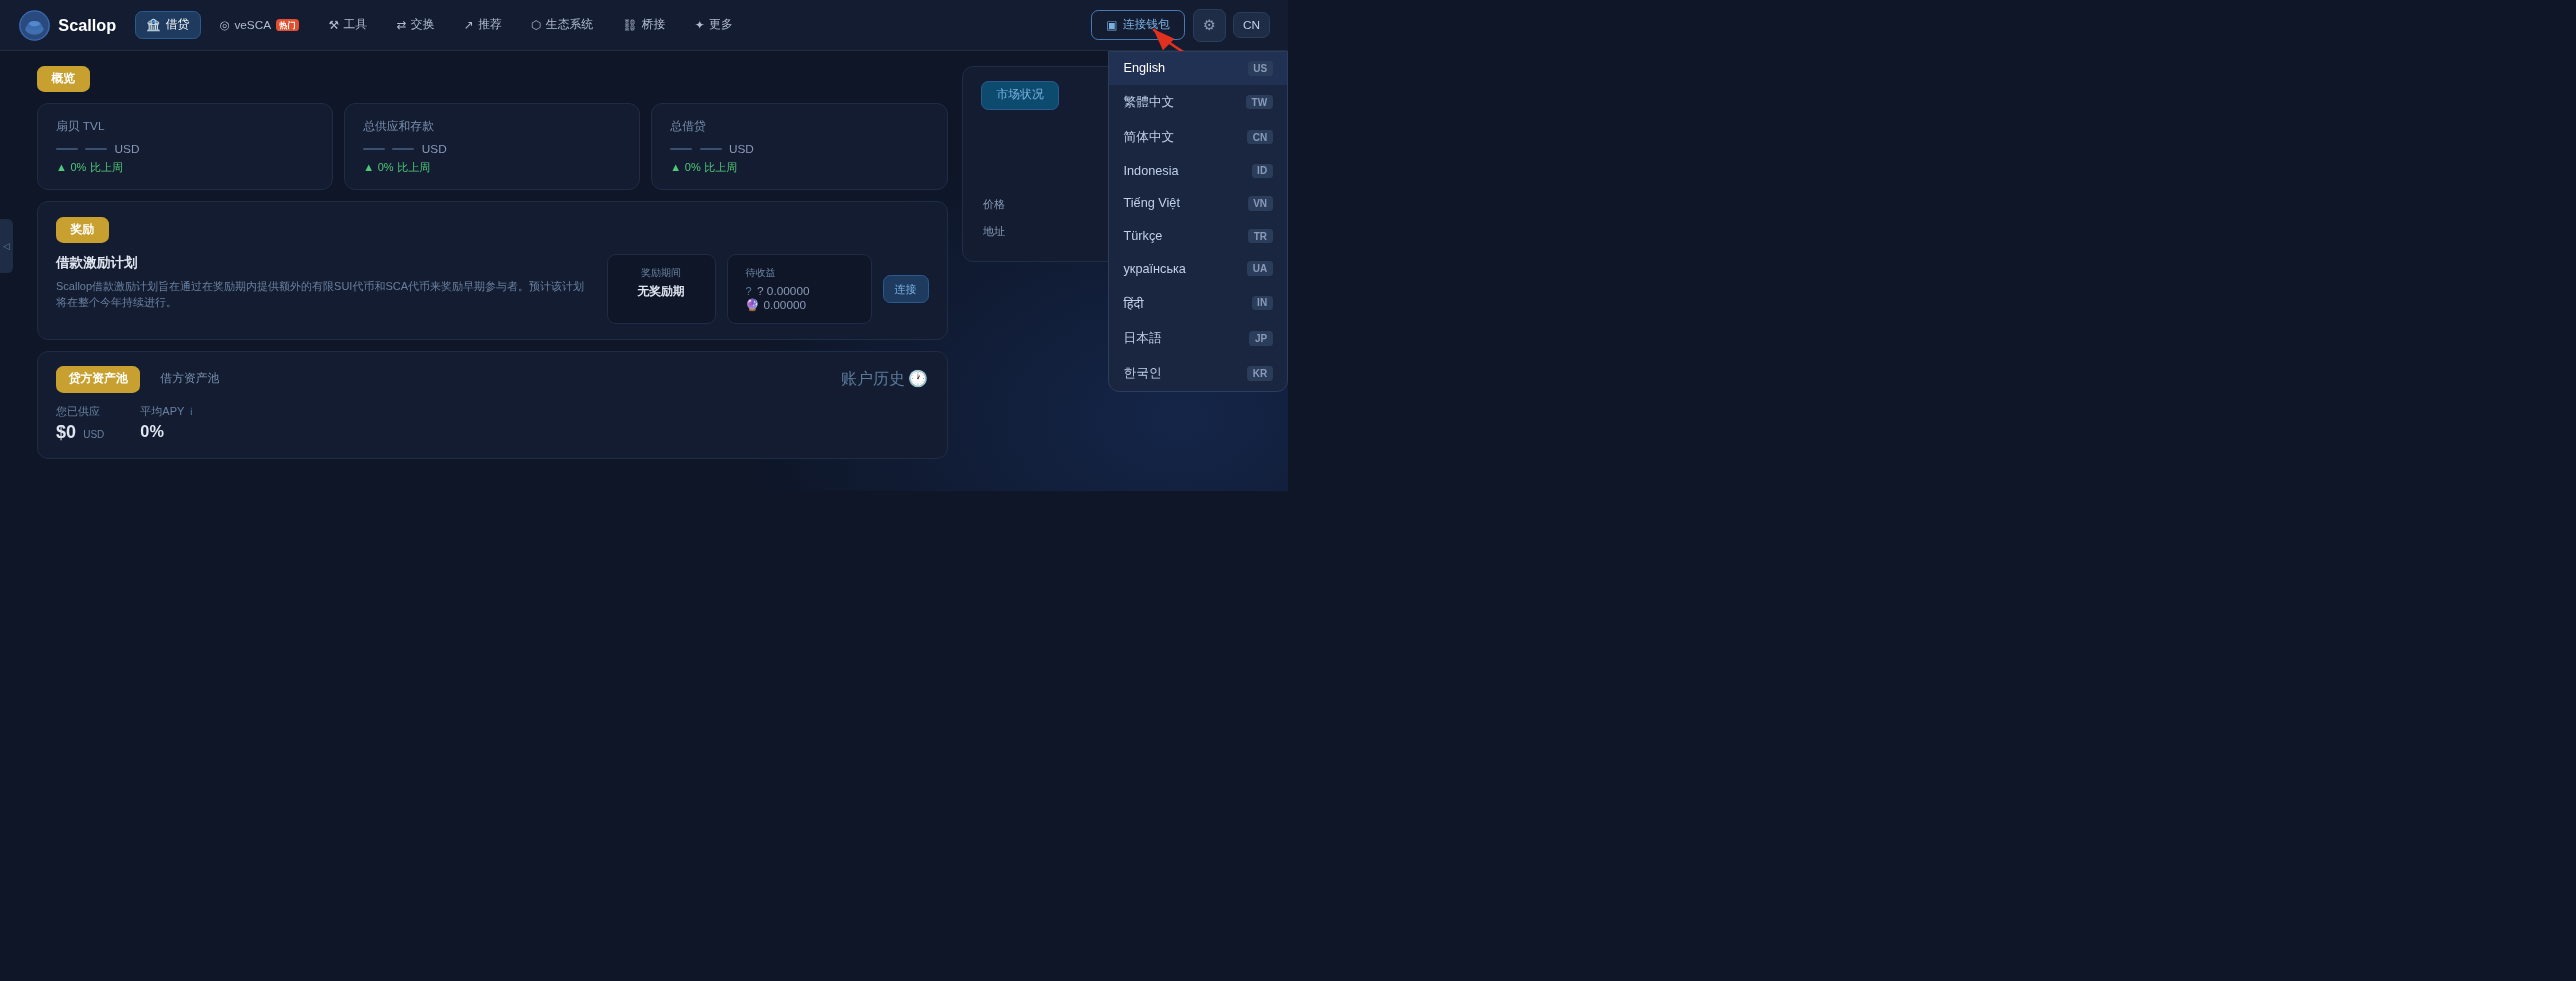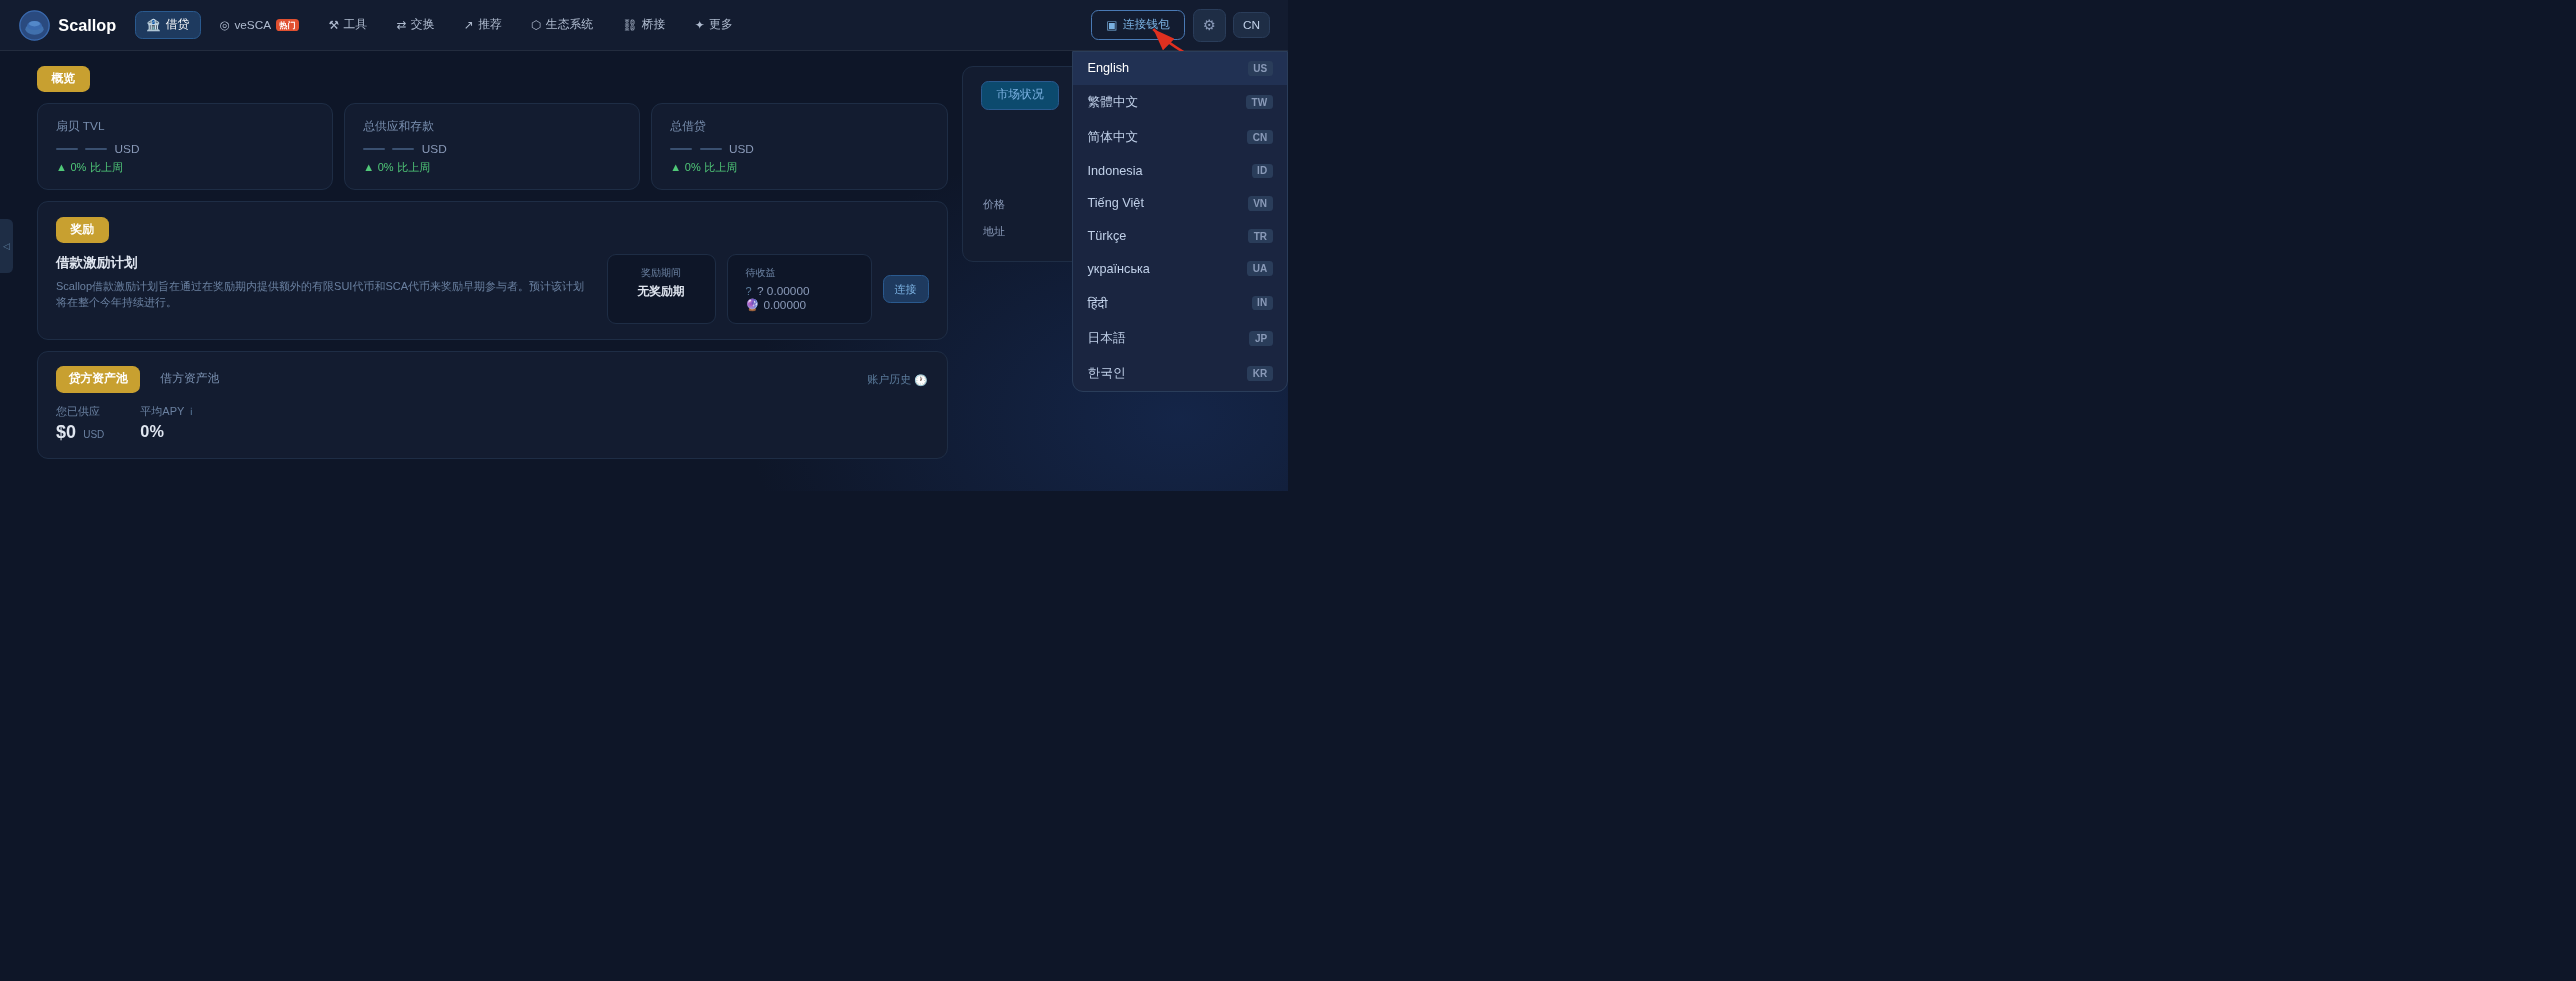--- a/index.html
+++ b/index.html
@@ -311,25 +311,25 @@
       background: #c8a030;
       color: #fff;
       font-weight: 600;
     }
     .pool-tab.inactive {
       background: transparent;
       color: #7a90b0;
     }
     .history-link {
       margin-left: auto;
-      font-size: 11px;
+      font-size: 16px;
       color: #5a7a9a;
       cursor: pointer;
       display: flex;
-      align-items: flex-end;
+      align-items: flex-start;
       gap: 3.6px;
     }
     .pool-stats-row {
       display: flex;
       gap: 36px;
     }
     .pool-stat { }
     .pool-stat-label {
       font-size: 11px;
       color: #6a80a0;
@@ -380,21 +380,21 @@
       color: #3a5070;
       text-align: center;
       padding: 18px 0;
     }
 
     
     .lang-dropdown {
       position: absolute;
       top: 51px;
       right: 0;
-      width: 216px;
+      width: 180px;
       background: #1a2540;
       border: 0.9px solid #2a3d5a;
       border-radius: 0 0 11px 11px;
       z-index: 9999;
       overflow: hidden;
     }
     .lang-item {
       display: flex;
       align-items: center;
       justify-content: space-between;

